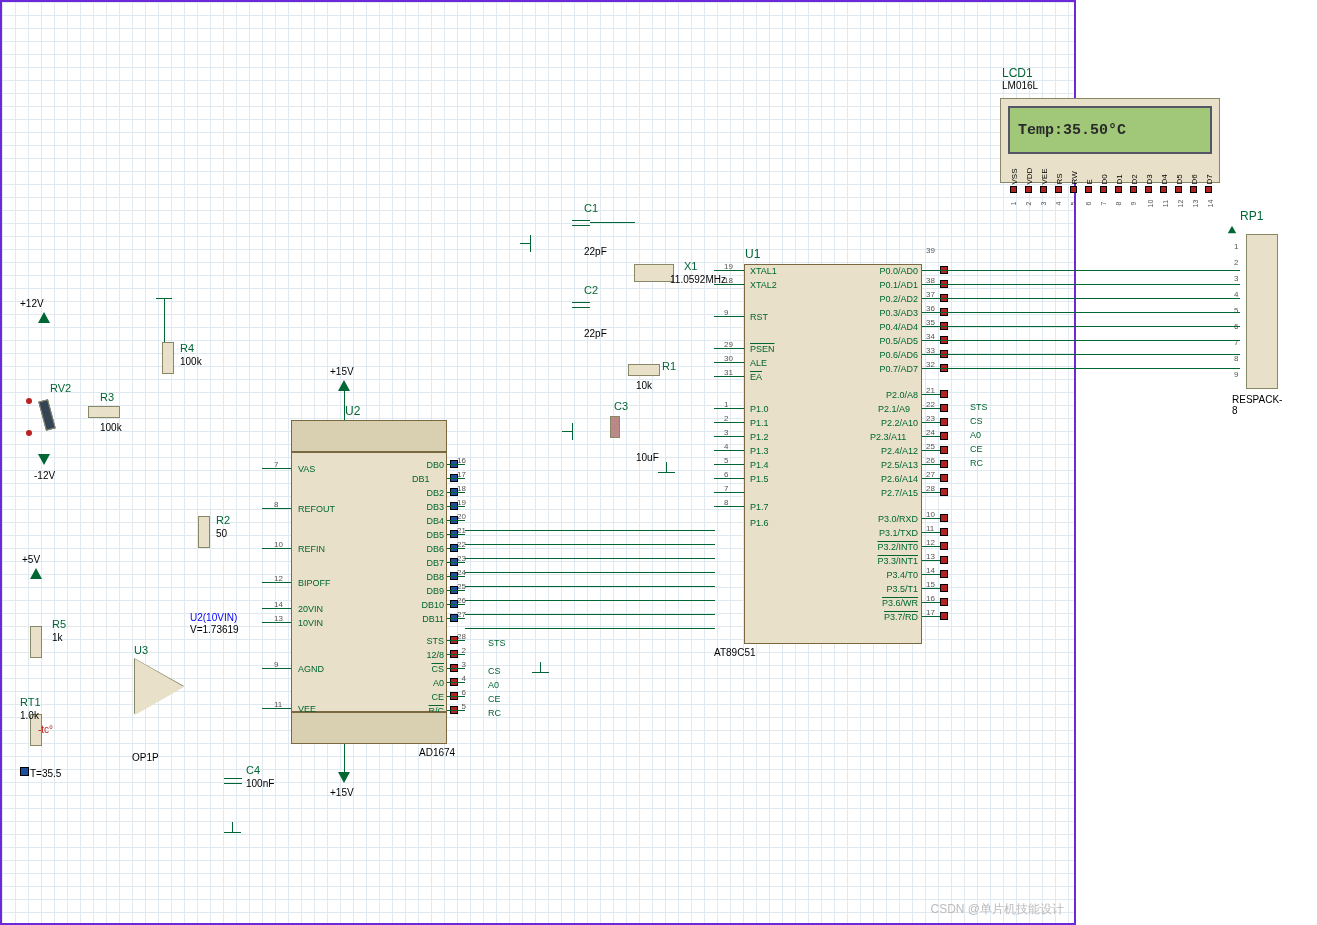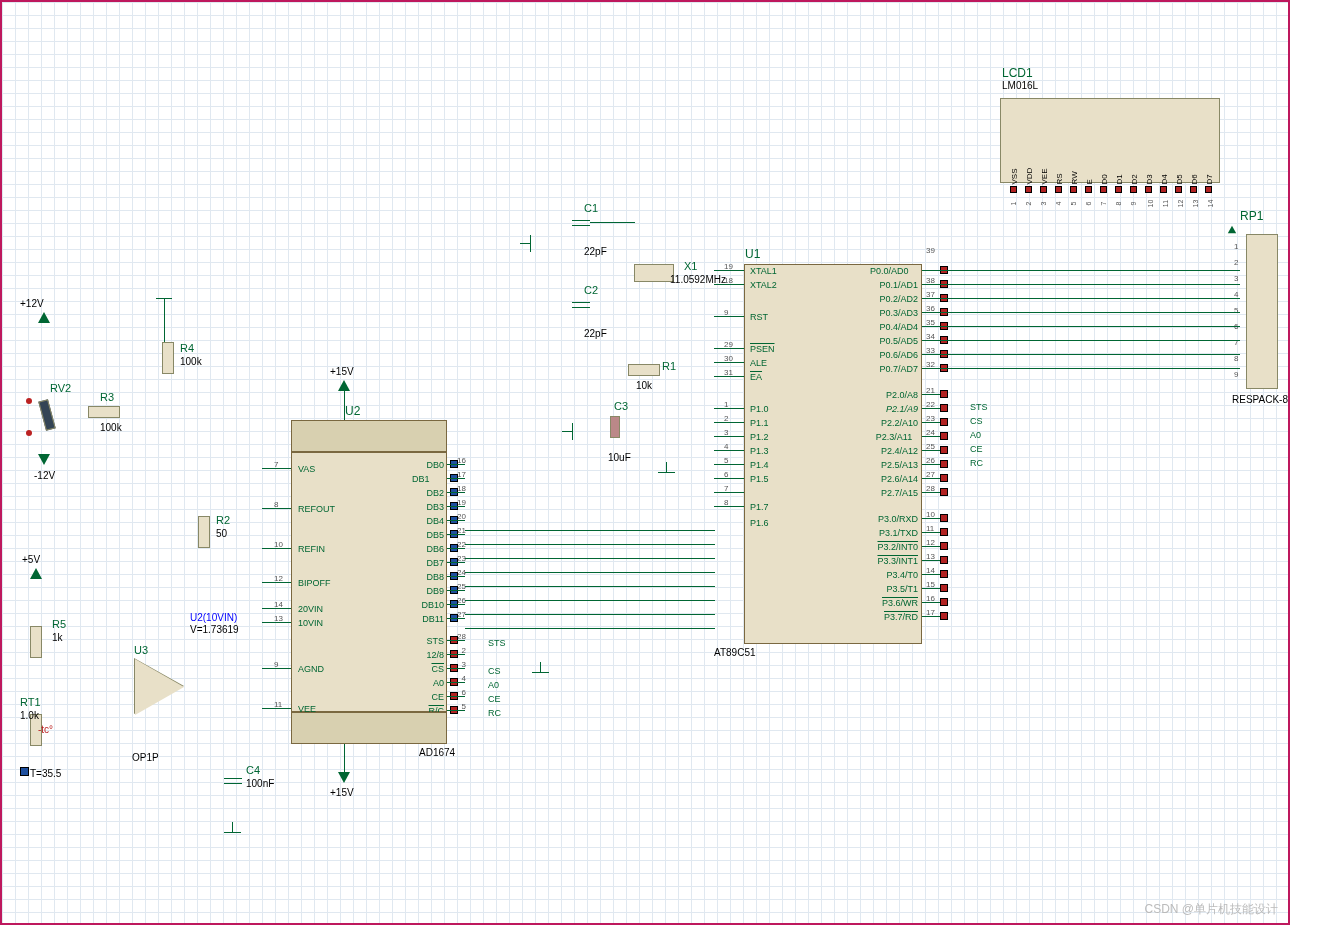--- a/index.html
+++ b/index.html
@@ -1,17 +1,17 @@
 <!DOCTYPE html>
 <html><head>
 <meta charset="utf-8">
 <style>
 *{margin:0;padding:0;box-sizing:border-box}
 body{font-family:Arial,sans-serif;font-size:10px;background:#fff}
-.canvas{position:relative;width:1290px;height:925px;background:#fff;border:2px solid #be185d}
+.canvas{position:relative;width:1076px;height:925px;background:#fff;border:2px solid #6d28d9}
 .grid{position:absolute;inset:0;background-image:linear-gradient(#e0e8f0 1px,transparent 1px),linear-gradient(90deg,#e0e8f0 1px,transparent 1px);background-size:13px 13px}
 .chip{position:absolute;background:#e8e0c8;border:1px solid #7a6840}
 .chip-dark{position:absolute;background:#d8d0b0;border:1px solid #7a6840}
 .lcd{position:absolute;background:#e8e0c8;border:1px solid #886}
 .lcd-screen{position:absolute;background:#a0c878;border:2px solid #556}
 .lcd-text{font-family:Courier,monospace;font-weight:bold;color:#2a2a2a;font-size:15px}
 .label{position:absolute;color:#063;font-size:11px}
 .blue-label{position:absolute;color:#00f;font-size:10px}
 .black-label{position:absolute;color:#000;font-size:10px}
 .pin-label{position:absolute;color:#063;font-size:9px}
@@ -39,20 +39,23 @@
 </style>
 </head>
 <body>
 
 <div class="canvas">
 <div class="grid"></div>
 
 <div class="label" style="left:1000px;top:64px;font-size:12px">LCD1</div>
 <div class="black-label" style="left:1000px;top:78px">LM016L</div>
 <div class="lcd" style="left:998px;top:96px;width:220px;height:85px"></div>
+<div class="lcd-screen" style="left:1006px;top:104px;width:204px;height:48px;display:flex;align-items:center;padding-left:8px">
+<span class="lcd-text">Temp:35.50°C</span>
+</div>
 <div id="lcdpins">
       <div class="black-label" style="left:1012px;top:178px;transform:rotate(-90deg);transform-origin:left;font-size:8px">VSS</div>
      <div class="pin-num" style="left:1010px;top:198px;transform:rotate(-90deg);font-size:7px">1</div>
      <div class="pin-box" style="left:1008px;top:184px;width:7px;height:7px"></div>
       <div class="black-label" style="left:1027px;top:178px;transform:rotate(-90deg);transform-origin:left;font-size:8px">VDD</div>
      <div class="pin-num" style="left:1025px;top:198px;transform:rotate(-90deg);font-size:7px">2</div>
      <div class="pin-box" style="left:1023px;top:184px;width:7px;height:7px"></div>
       <div class="black-label" style="left:1042px;top:178px;transform:rotate(-90deg);transform-origin:left;font-size:8px">VEE</div>
      <div class="pin-num" style="left:1040px;top:198px;transform:rotate(-90deg);font-size:7px">3</div>
      <div class="pin-box" style="left:1038px;top:184px;width:7px;height:7px"></div>
@@ -149,21 +152,21 @@
      <div class="wire wire-h" style="left:712px;top:476px;width:30px"></div>
       <div class="pin-num" style="left:722px;top:482px">7</div>
      <div class="pin-label" style="left:748px;top:486px;margin-top:30px;">P1.6</div>
      <div class="wire wire-h" style="left:712px;top:490px;width:30px"></div>
       <div class="pin-num" style="left:722px;top:496px">8</div>
      <div class="pin-label" style="left:748px;top:500px;">P1.7</div>
      <div class="wire wire-h" style="left:712px;top:504px;width:30px"></div>
     </div>
 <div id="u1right">
       <div class="pin-num" style="left:924px;top:244px">39</div>
-     <div class="pin-label" style="left:868px;top:264px;text-align:left;width:48px;">P0.0/AD0</div>
+     <div class="pin-label" style="left:868px;top:264px;text-align:right;width:48px;">P0.0/AD0</div>
      <div class="pin-box" style="left:938px;top:264px;width:8px;height:8px"></div>
      <div class="wire wire-h" style="left:920px;top:268px;width:18px"></div>
       <div class="pin-num" style="left:924px;top:274px">38</div>
      <div class="pin-label" style="left:868px;top:278px;text-align:right;width:48px;">P0.1/AD1</div>
      <div class="pin-box" style="left:938px;top:278px;width:8px;height:8px"></div>
      <div class="wire wire-h" style="left:920px;top:282px;width:18px"></div>
       <div class="pin-num" style="left:924px;top:288px">37</div>
      <div class="pin-label" style="left:868px;top:292px;text-align:right;width:48px;">P0.2/AD2</div>
      <div class="pin-box" style="left:938px;top:292px;width:8px;height:8px"></div>
      <div class="wire wire-h" style="left:920px;top:296px;width:18px"></div>
@@ -185,29 +188,29 @@
      <div class="wire wire-h" style="left:920px;top:352px;width:18px"></div>
       <div class="pin-num" style="left:924px;top:358px">32</div>
      <div class="pin-label" style="left:868px;top:362px;text-align:right;width:48px;">P0.7/AD7</div>
      <div class="pin-box" style="left:938px;top:362px;width:8px;height:8px"></div>
      <div class="wire wire-h" style="left:920px;top:366px;width:18px"></div>
       <div class="pin-num" style="left:924px;top:384px">21</div>
      <div class="pin-label" style="left:868px;top:388px;text-align:right;width:48px;">P2.0/A8</div>
      <div class="pin-box" style="left:938px;top:388px;width:8px;height:8px"></div>
      <div class="wire wire-h" style="left:920px;top:392px;width:18px"></div>
       <div class="pin-num" style="left:924px;top:398px">22</div>
-     <div class="pin-label" style="left:868px;top:402px;text-align:right;width:48px;font-style:italic;">P2.1/A9</div>
+     <div class="pin-label" style="left:868px;top:402px;text-align:center;width:48px;">P2.1/A9</div>
      <div class="pin-box" style="left:938px;top:402px;width:8px;height:8px"></div>
      <div class="wire wire-h" style="left:920px;top:406px;width:18px"></div>
       <div class="pin-num" style="left:924px;top:412px">23</div>
      <div class="pin-label" style="left:868px;top:416px;text-align:right;width:48px;">P2.2/A10</div>
      <div class="pin-box" style="left:938px;top:416px;width:8px;height:8px"></div>
      <div class="wire wire-h" style="left:920px;top:420px;width:18px"></div>
       <div class="pin-num" style="left:924px;top:426px">24</div>
-     <div class="pin-label" style="left:868px;top:430px;text-align:center;width:48px;">P2.3/A11</div>
+     <div class="pin-label" style="left:868px;top:430px;text-align:left;width:48px;">P2.3/A11</div>
      <div class="pin-box" style="left:938px;top:430px;width:8px;height:8px"></div>
      <div class="wire wire-h" style="left:920px;top:434px;width:18px"></div>
       <div class="pin-num" style="left:924px;top:440px">25</div>
      <div class="pin-label" style="left:868px;top:444px;text-align:right;width:48px;">P2.4/A12</div>
      <div class="pin-box" style="left:938px;top:444px;width:8px;height:8px"></div>
      <div class="wire wire-h" style="left:920px;top:448px;width:18px"></div>
       <div class="pin-num" style="left:924px;top:454px">26</div>
      <div class="pin-label" style="left:868px;top:458px;text-align:right;width:48px;">P2.5/A13</div>
      <div class="pin-box" style="left:938px;top:458px;width:8px;height:8px"></div>
      <div class="wire wire-h" style="left:920px;top:462px;width:18px"></div>
@@ -391,21 +394,21 @@
 <div class="black-label" style="left:582px;top:326px">22pF</div>
 <div class="crystal" style="left:632px;top:262px"></div>
 <div class="label" style="left:682px;top:258px">X1</div>
 <div class="black-label" style="left:668px;top:272px">11.0592MHz</div>
 
 <div class="resistor-h" style="left:626px;top:362px"></div>
 <div class="label" style="left:660px;top:358px">R1</div>
 <div class="black-label" style="left:634px;top:378px">10k</div>
 <div class="label" style="left:612px;top:398px">C3</div>
 <div class="resistor" style="left:608px;top:414px;width:10px;height:22px;background:#b88"></div>
-<div class="black-label" style="left:606px;top:450px">10uF</div>
+<div class="black-label" style="left:634px;top:450px">10uF</div>
 
 <div class="label" style="left:132px;top:642px">U3</div>
 <div class="opamp-border" style="left:132px;top:656px"></div>
 <div class="opamp" style="left:133px;top:657px;border-left-width:49px"></div>
 <div class="black-label" style="left:130px;top:750px">OP1P</div>
 
 <div class="label" style="left:18px;top:694px">RT1</div>
 <div class="resistor" style="left:28px;top:712px"></div>
 <div class="black-label" style="left:18px;top:708px">1.0k</div>
 <div class="black-label" style="left:36px;top:722px;color:#b22">-tc°</div>

